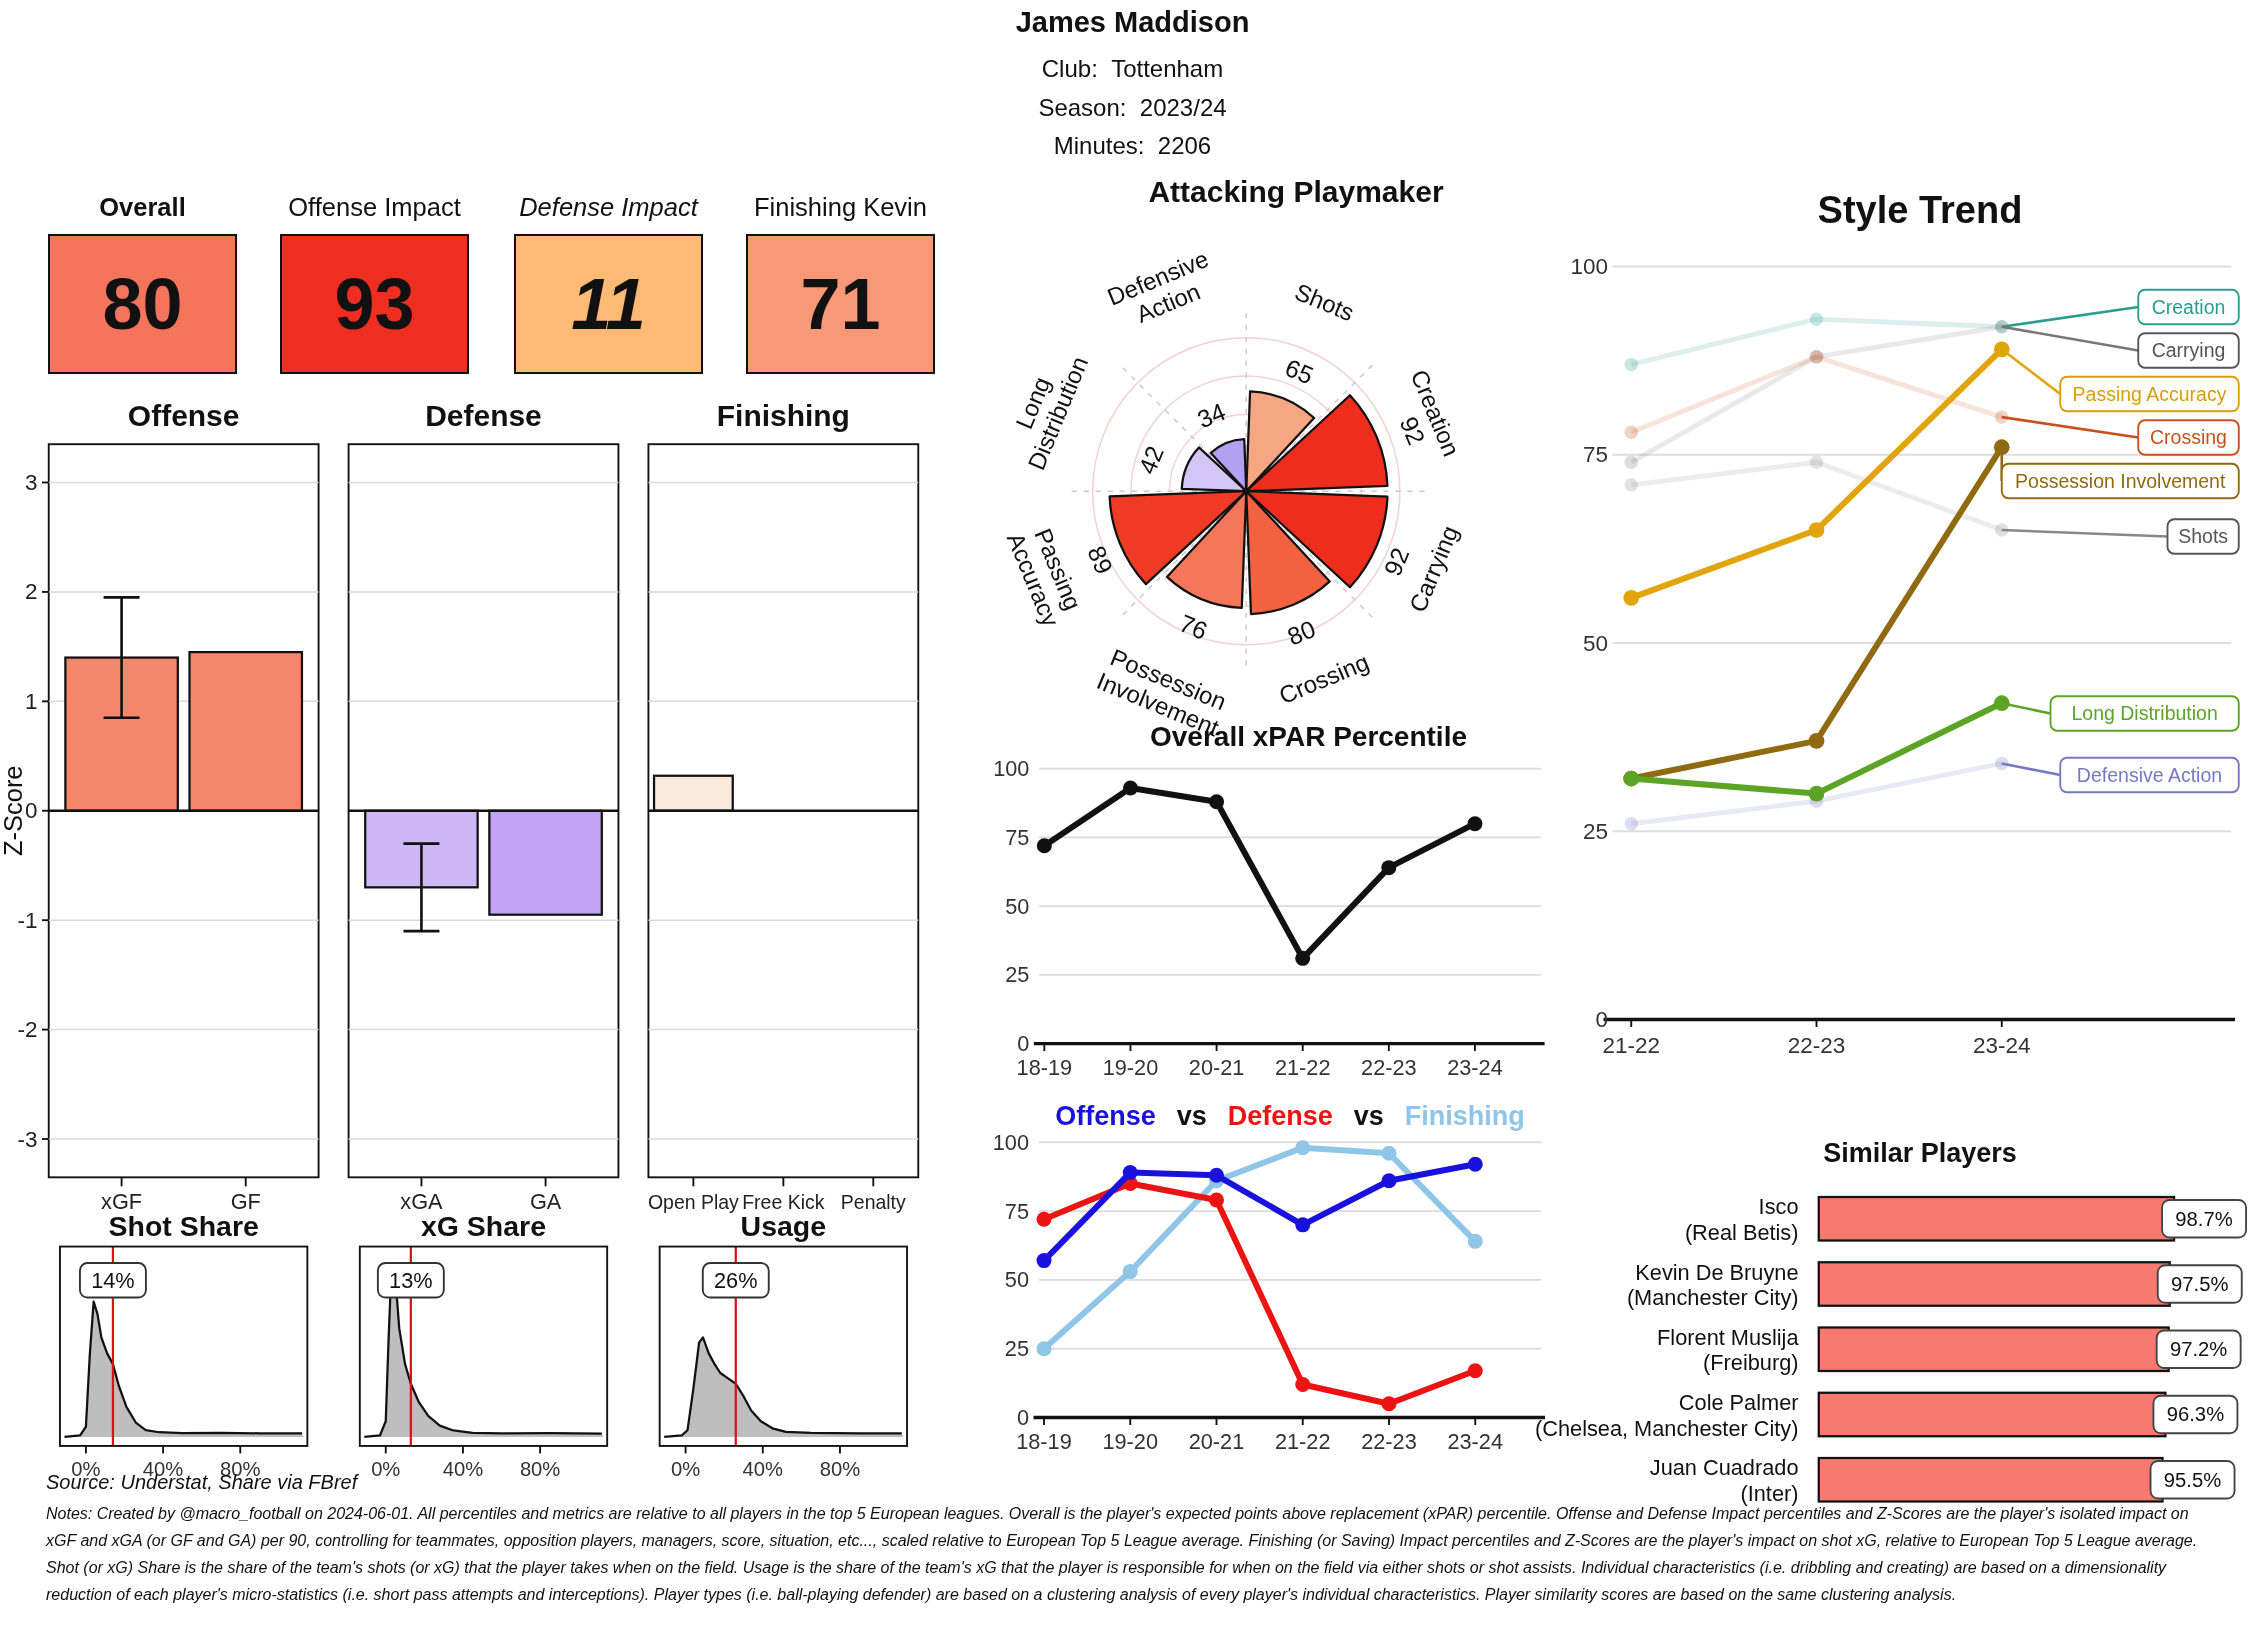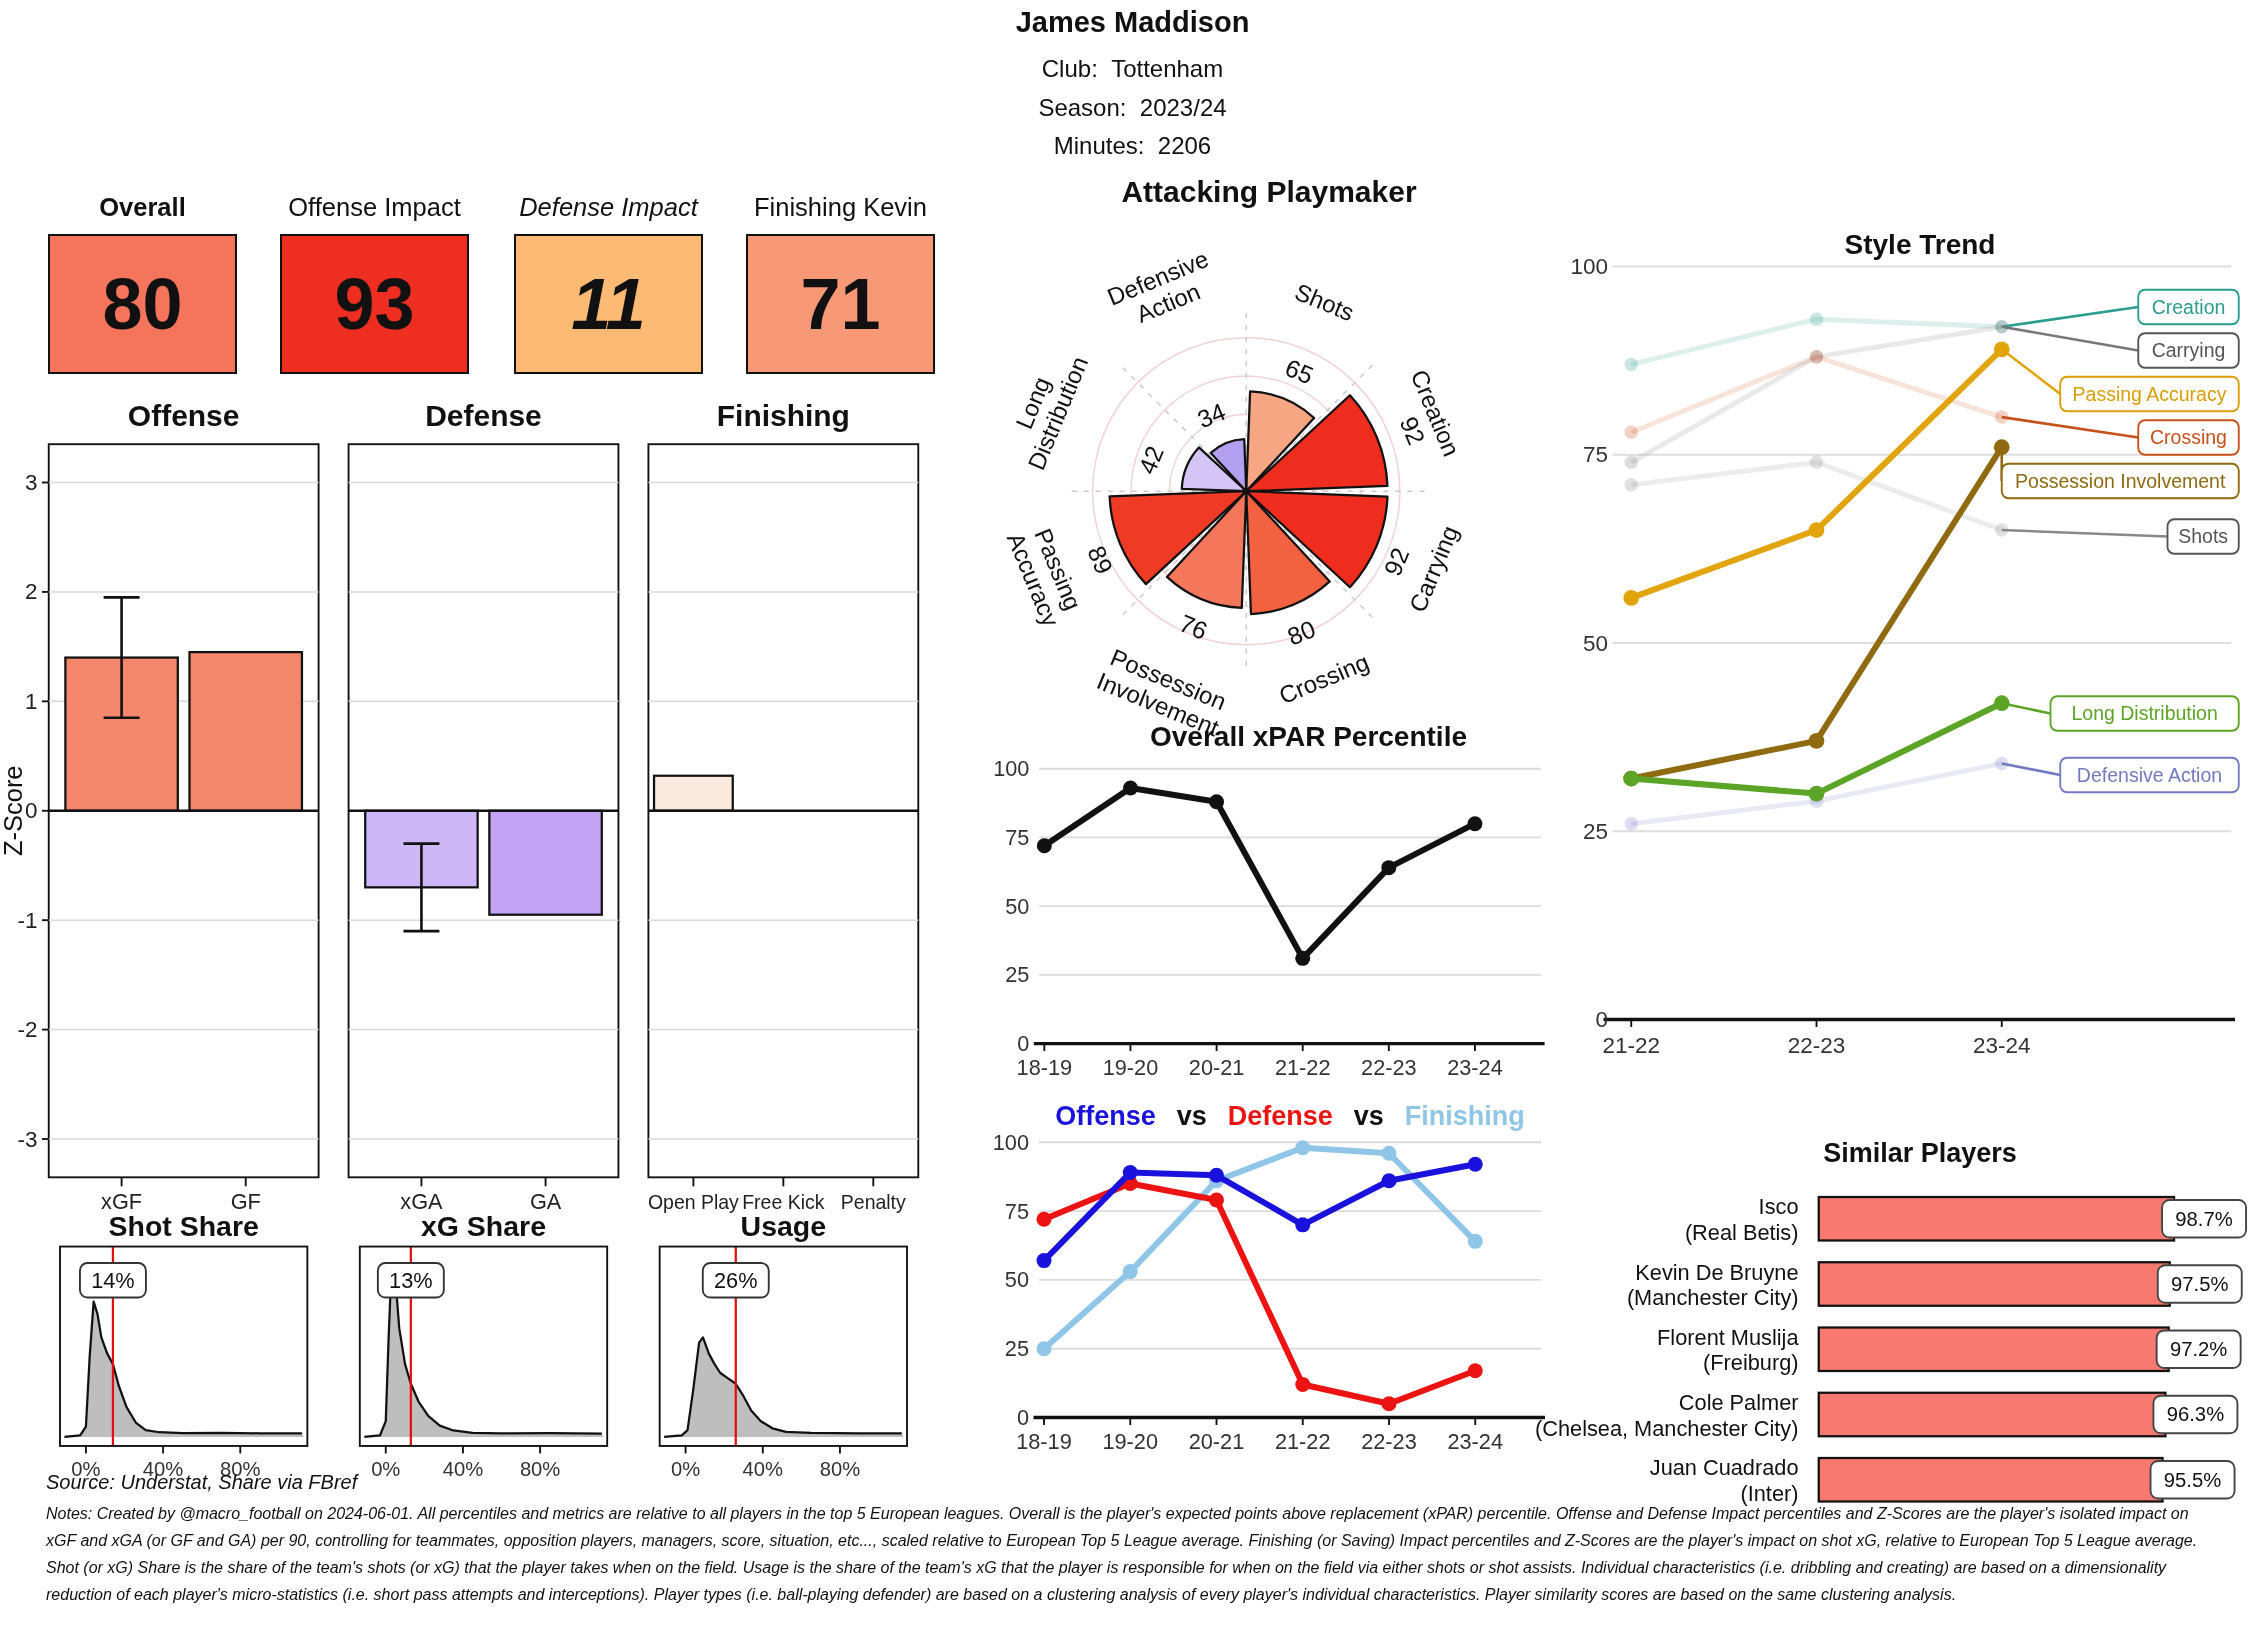--- a/index.html
+++ b/index.html
@@ -9,25 +9,25 @@
   svg text{font-family:"Liberation Sans",sans-serif;}
   .abs{position:absolute;}
   .ctitle{position:absolute;text-align:center;font-weight:bold;}
   #page-title{left:829px;top:6px;width:607px;font-size:29px;}
   .info-row{position:absolute;left:829px;width:607px;text-align:center;font-size:24px;}
   #impact-cards .imp-card{position:absolute;top:180px;width:189px;}
   .imp-label{height:54px;display:flex;align-items:center;justify-content:center;font-size:25.5px;}
   .imp-label.b{font-weight:bold;}
   .imp-box{height:136px;border:2.2px solid #111;display:flex;align-items:center;justify-content:center;
            font-size:72px;font-weight:bold;}
-  #radar-title{left:1044px;top:175px;width:450px;font-size:30px;}
+  #radar-title{left:1071px;top:175px;width:450px;font-size:30px;}
   #xpar-title{left:1046px;top:721px;width:525px;font-size:28px;}
   #odf-title{left:1039px;top:1101px;width:502px;font-size:27px;font-weight:bold;
              display:flex;justify-content:center;gap:21px;}
-  #style-title{left:1695px;top:189px;width:450px;font-size:28px;margin-top:40px;}
+  #style-title{left:1695px;top:189px;width:450px;font-size:38px;}
   #similar-title{left:1695px;top:1138px;width:450px;font-size:27px;}
   #source-line{left:46px;top:1471px;width:2175px;font-size:20px;font-style:italic;}
   #notes-block{left:46px;top:1500px;width:2176px;font-size:16px;font-style:italic;line-height:27px;}
 </style>
 </head>
 <body>
 
 <div>
 
   <div class="ctitle" id="page-title">James Maddison</div>

